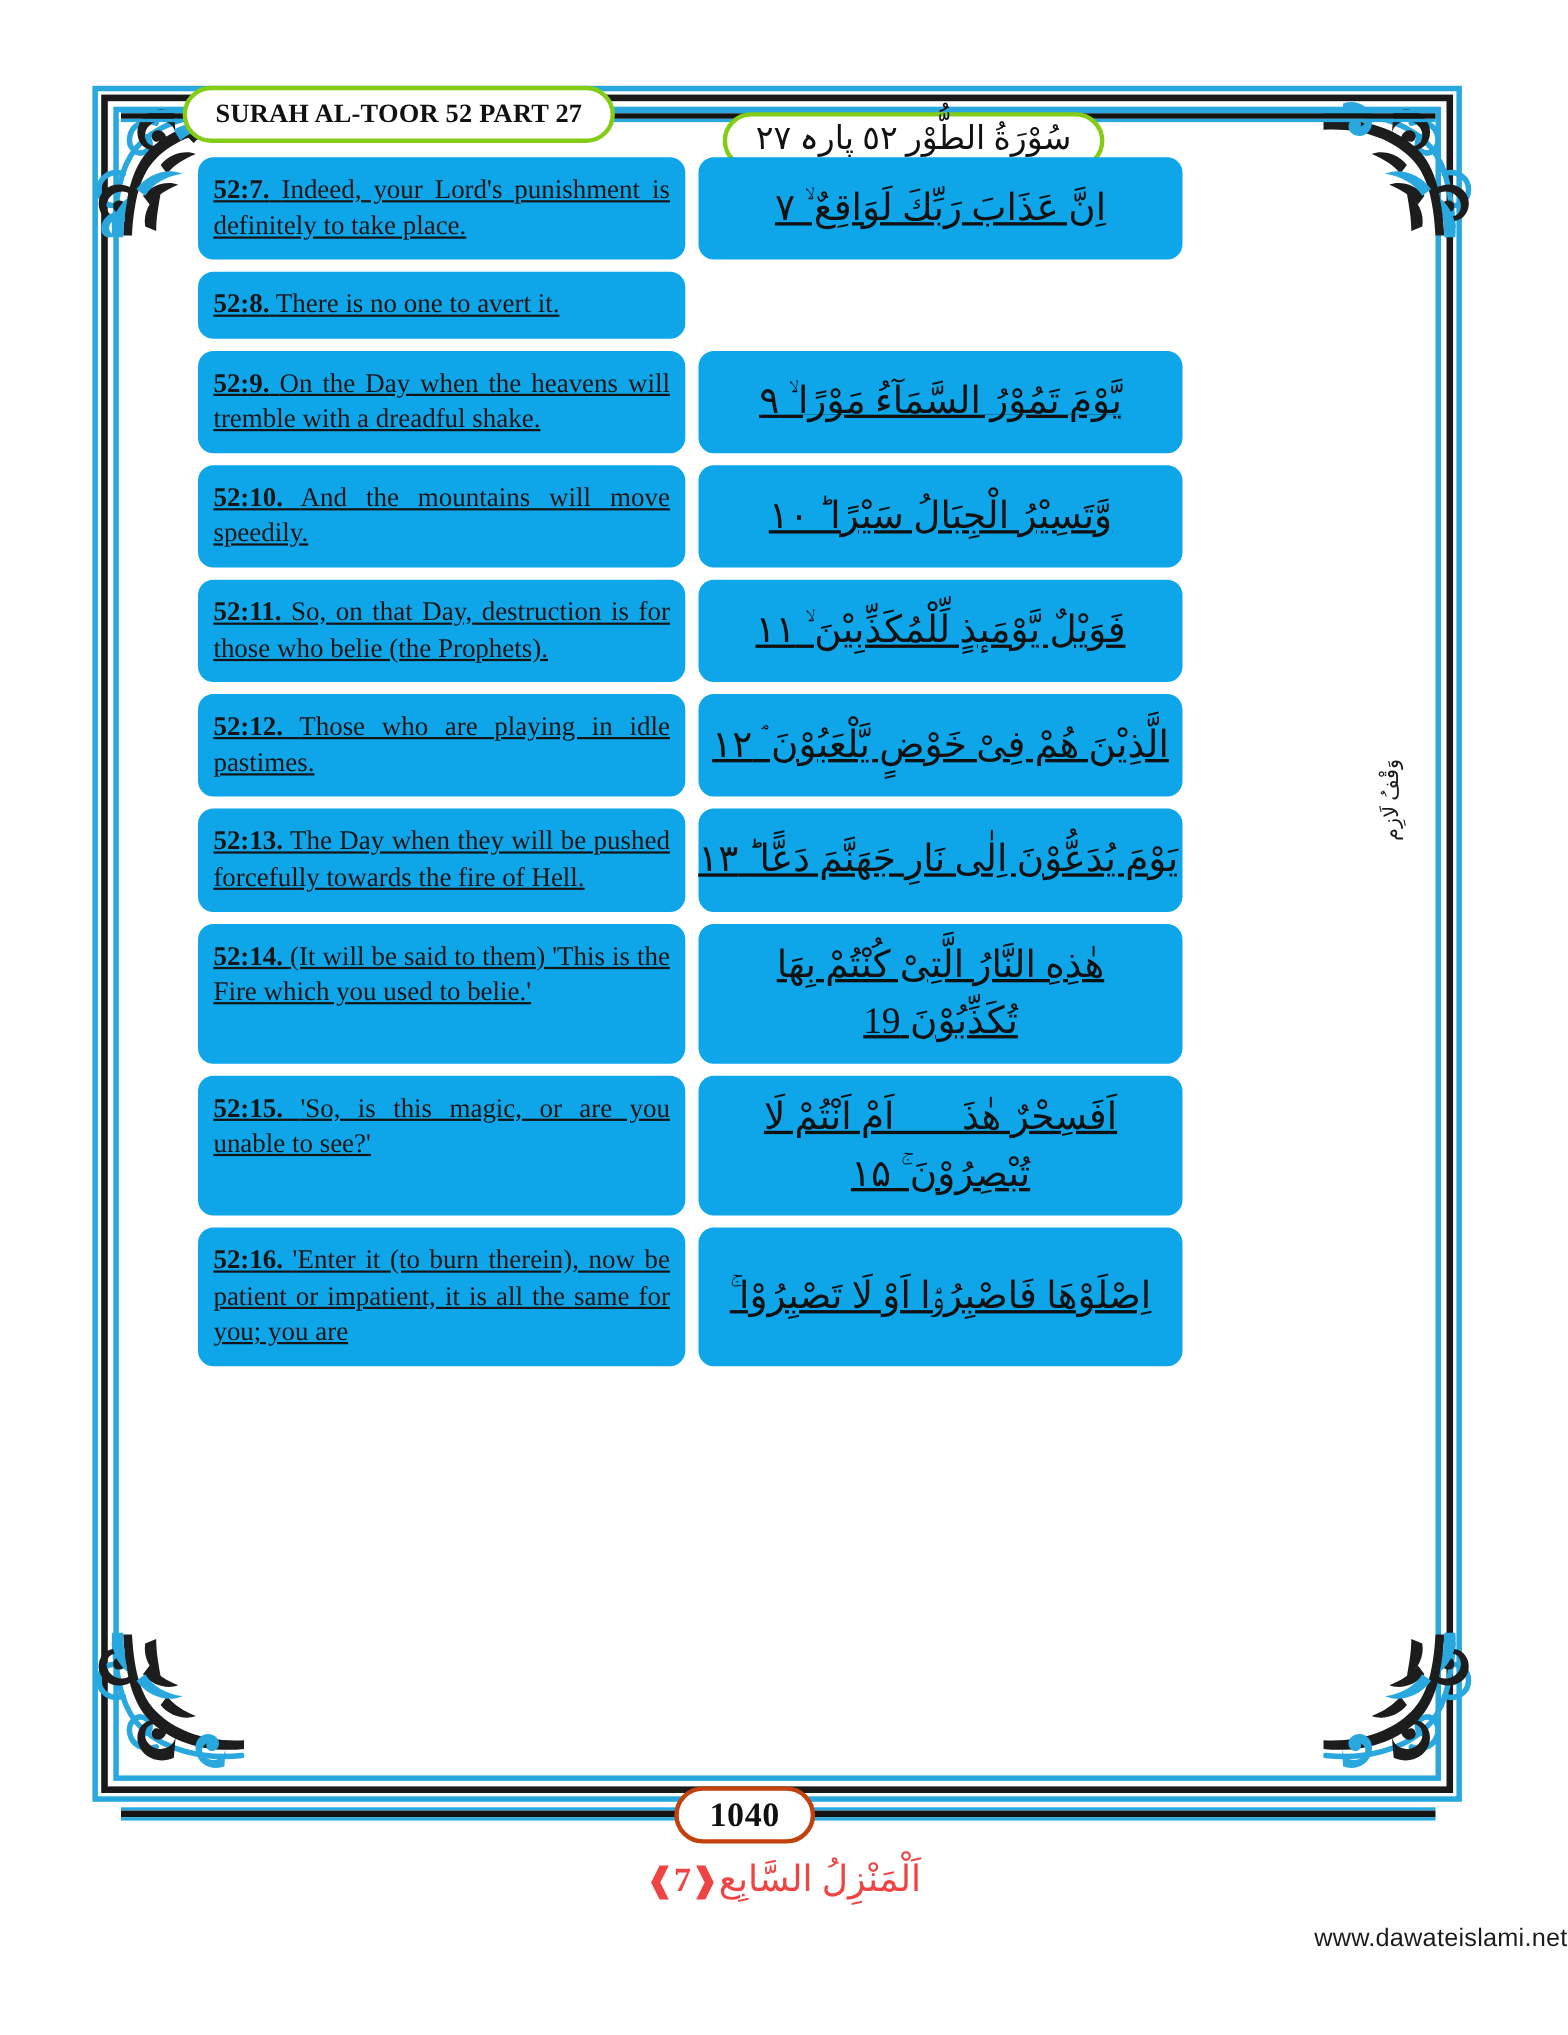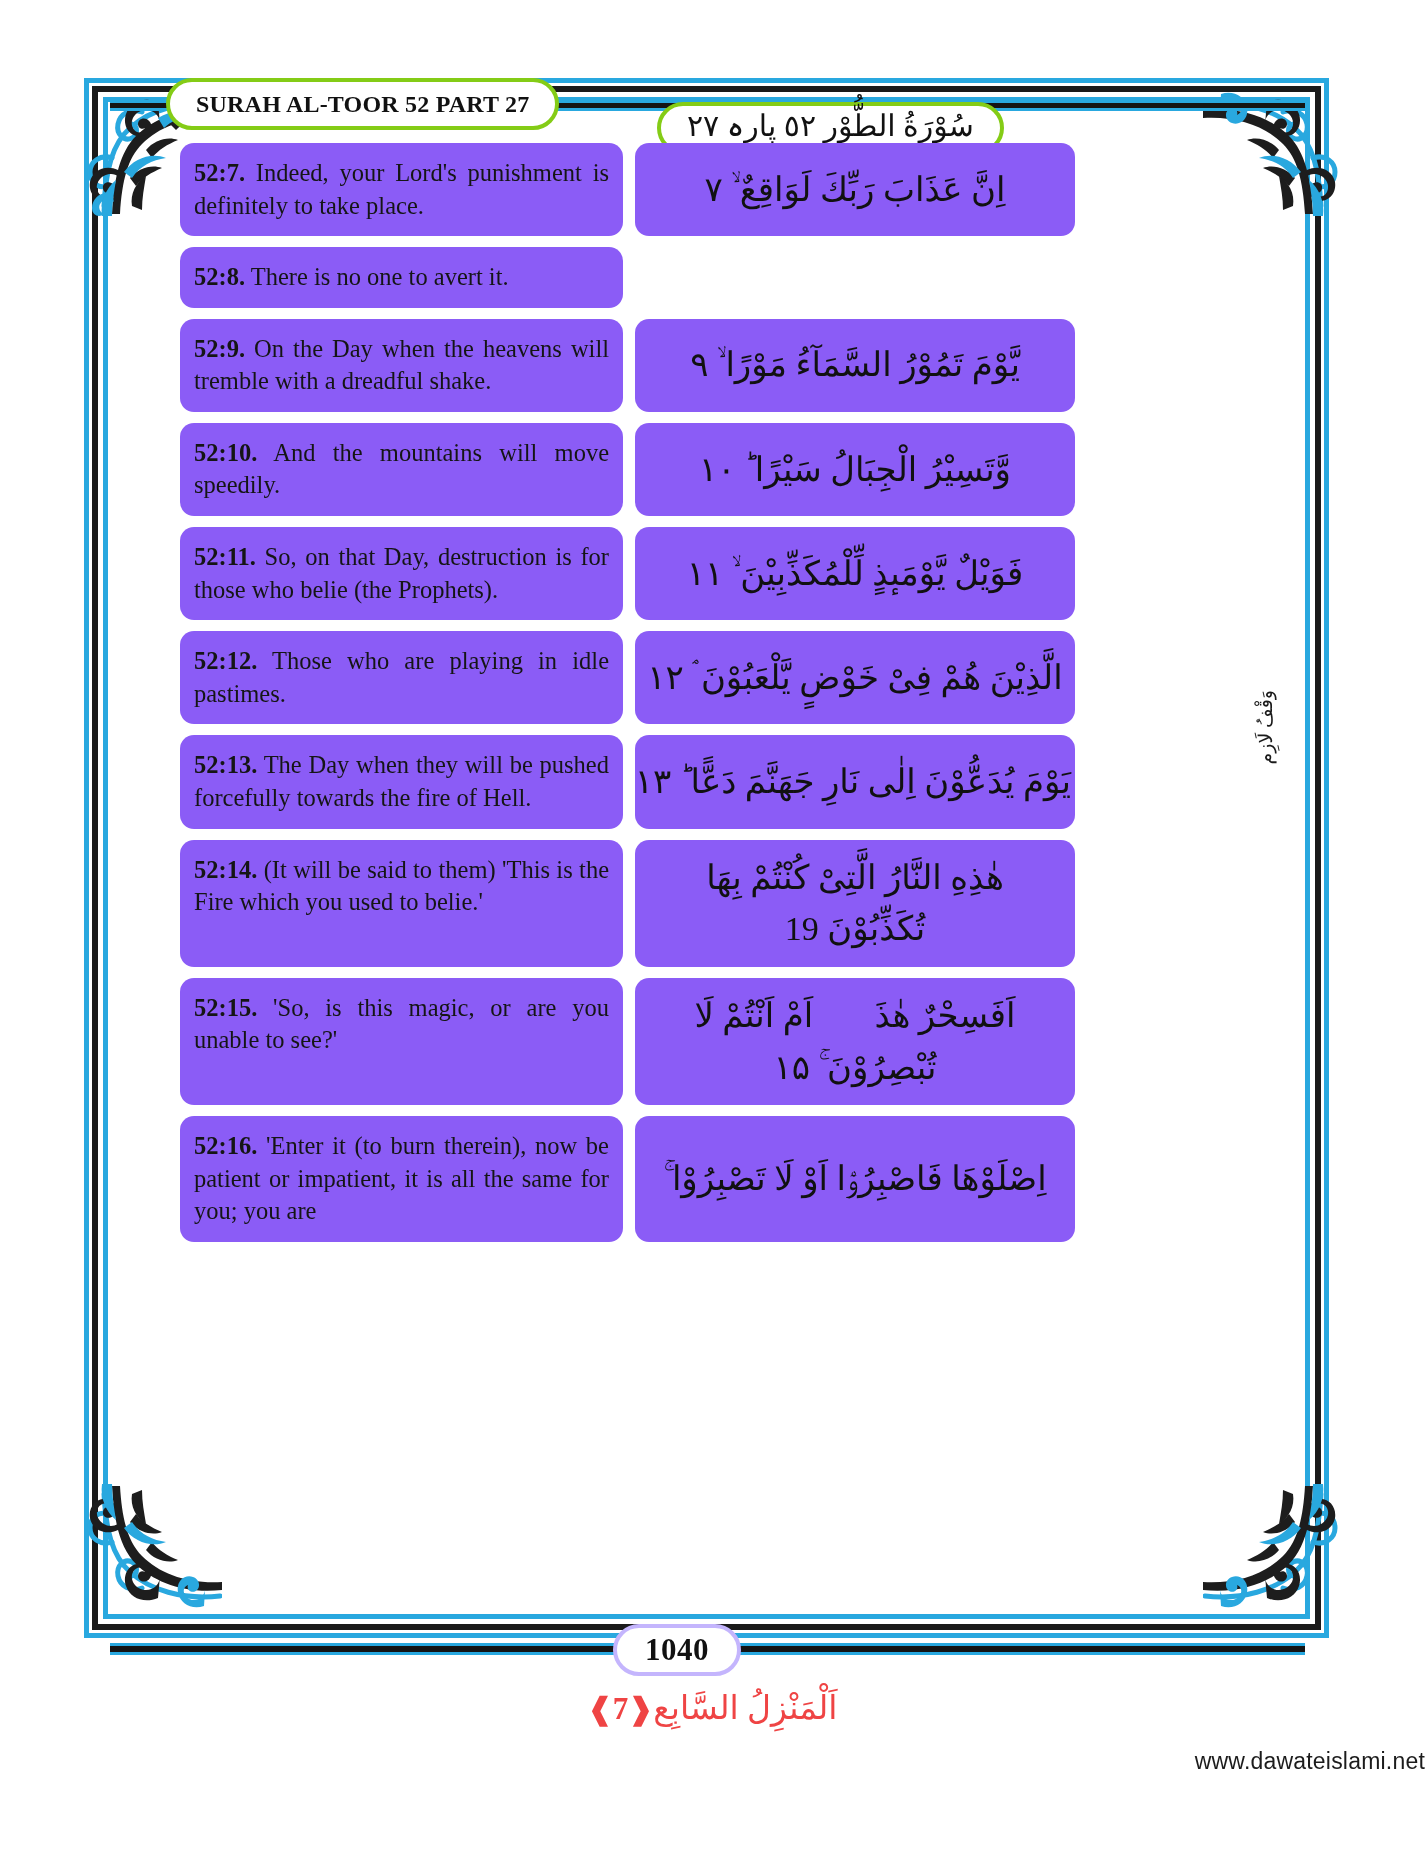--- a/index.html
+++ b/index.html
@@ -133,23 +133,24 @@
     top: 143px;
     width: 1065px;
   }
   .verse-row {
     display: flex;
     gap: 12px;
     margin-bottom: 11px;
     align-items: stretch;
   }
   .cell {
-    background: #8b5cf6;
+    background: #0ea5e9;
     border-radius: 14px;
     box-sizing: border-box;
+    text-decoration: underline;
   }
   .cell-en {
     width: 443px;
     padding: 14px 14px 14px 14px;
     text-align: justify;
     text-justify: inter-word;
     font-family: "Liberation Serif", serif;
     font-size: 24.5px;
     line-height: 1.33;
     color: #151515;
@@ -205,21 +206,21 @@
     position:absolute; left:0; top:3px; width:100%; height:6px; background:#141414;
   }
 
   .page-number-pill {
     position: absolute;
     left: 613px;
     top: 1624px;
     width: 128px;
     height: 52px;
     background: #ffffff;
-    border: 4px solid #c4b5fd;
+    border: 4px solid #c2410c;
     border-radius: 26px;
     box-sizing: border-box;
     display: flex;
     align-items: center;
     justify-content: center;
     font-family: "Liberation Serif", serif;
     font-size: 31px;
     font-weight: bold;
     color: #111111;
     letter-spacing: 0.5px;

